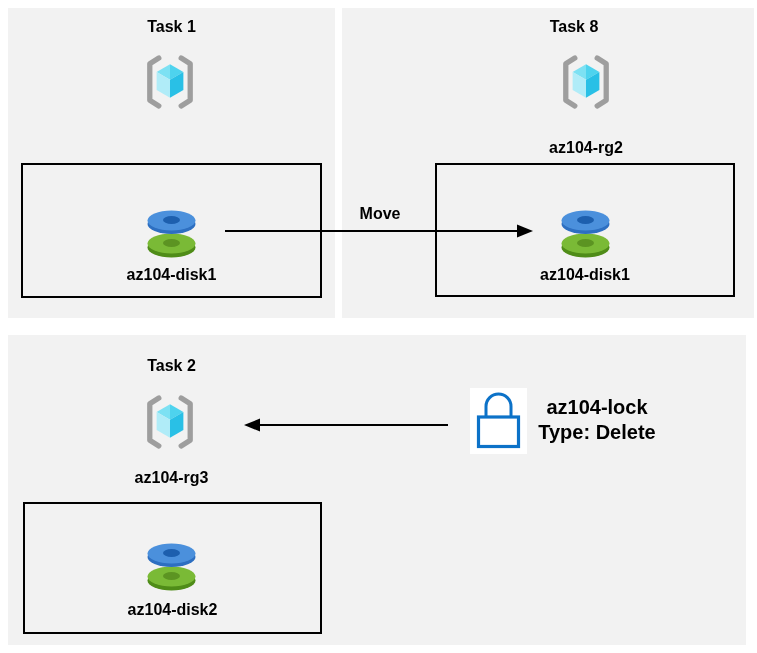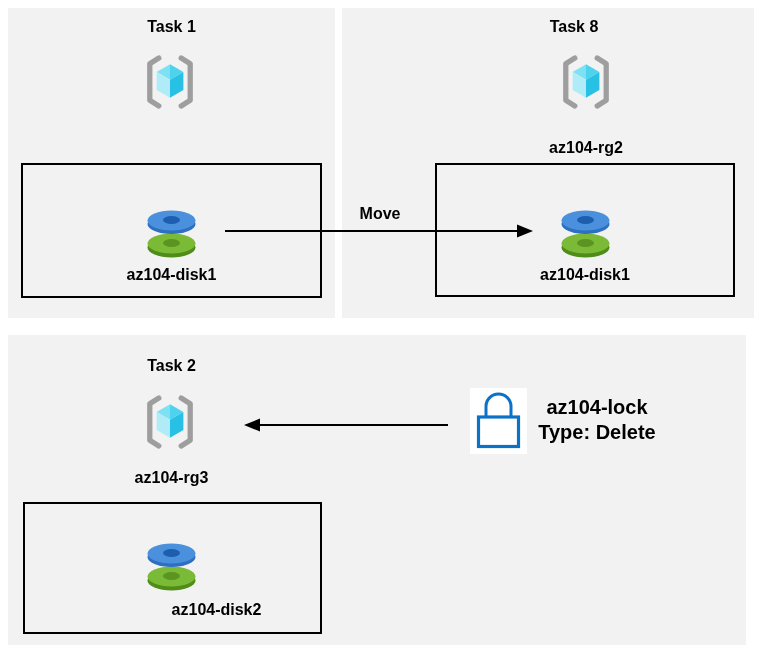--- a/index.html
+++ b/index.html
@@ -74,21 +74,21 @@
   <section class="panel" id="panel3">
     <div class="abs label" style="left:0;top:21px;width:327px;">Task 2</div>
     <svg class="abs" style="left:134px;top:59px;" width="56" height="56" viewBox="0 0 18 18">
         <use href="#rg-cube"></use>
       </svg>
     <div class="abs label" style="left:0;top:133px;width:327px;">az104-rg3</div>
     <div class="disk-box" style="left:15px;top:167px;width:295px;height:128px;"></div>
     <svg class="abs" style="left:135px;top:204px;" width="57" height="52" viewBox="0 0 57 52">
         <use href="#disk-shape"></use>
       </svg>
-    <div class="abs label" style="left:15px;top:265px;width:299px;padding-left:44px;">az104-disk2</div>
+    <div class="abs label" style="left:15px;top:265px;width:299px;">az104-disk2</div>
 
     <div class="lock-tile" style="left:462px;top:53px;width:57px;height:66px;">
       <svg width="57" height="66" viewBox="0 0 57 66">
         <path d="M16,30 V18.5 A12.5,12.5 0 0 1 41,18.5 V30" fill="none" stroke-width="3" stroke="#0c72c8"></path>
         <rect x="8.5" y="29" width="40" height="29.5" fill="none" stroke-width="3.2" stroke="#0c72c8"></rect>
       </svg>
     </div>
     <div class="lock-text" style="left:524px;top:60px;width:130px;">
       <div>az104-lock</div>
       <div>Type: Delete</div>

